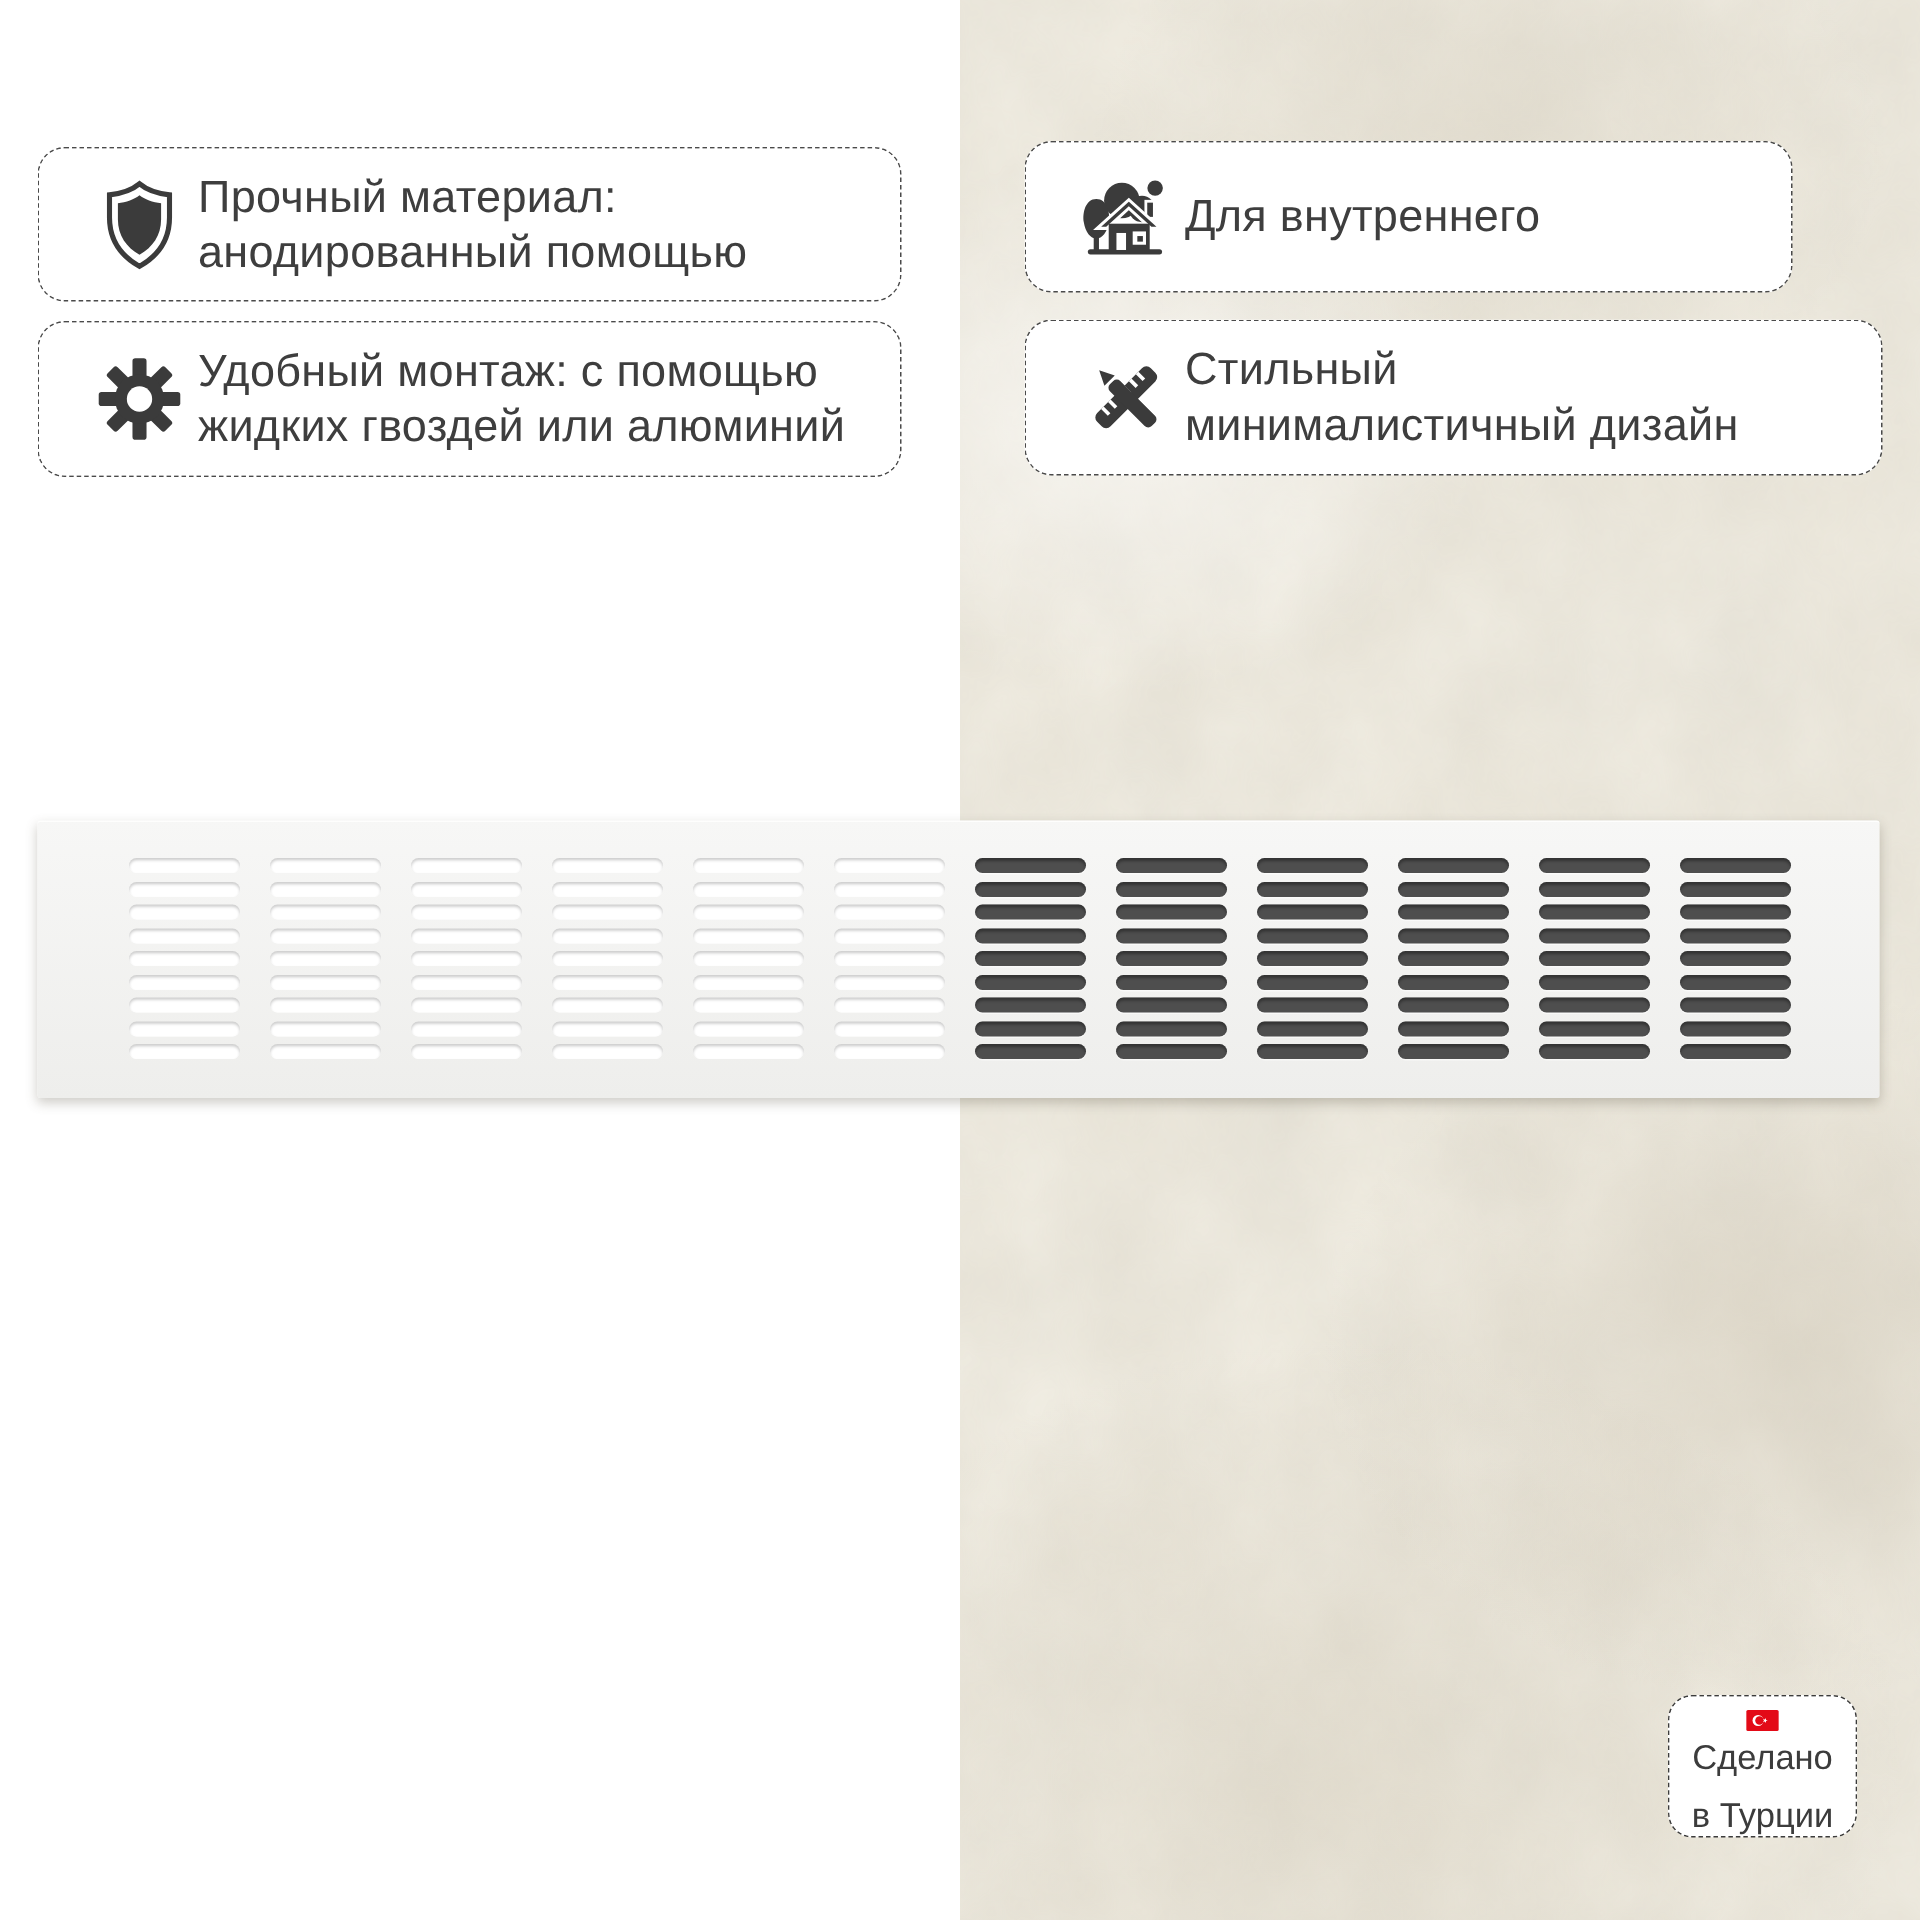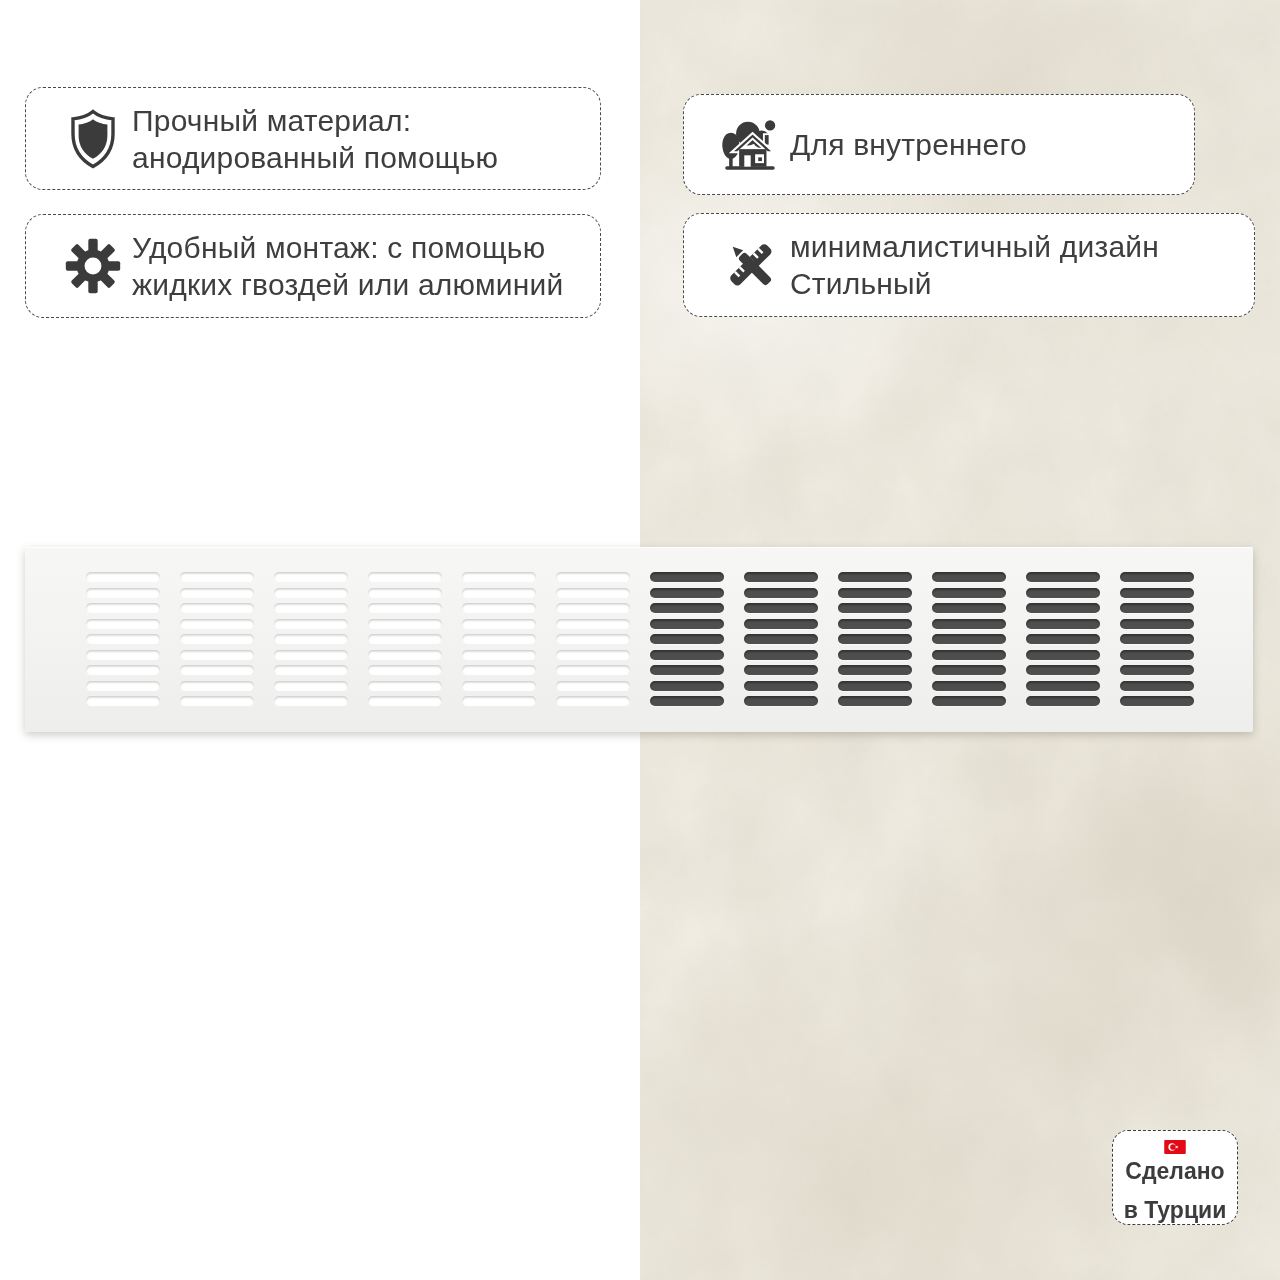--- a/index.html
+++ b/index.html
@@ -29,21 +29,21 @@
   .slot-area{position:absolute;left:61px;top:25px;display:flex;gap:20px;}
   .slot-col{width:74px;display:flex;flex-direction:column;gap:5.5px;}
   .slot{height:10px;border-radius:5px;}
   .slot-light{background:#ffffff;box-shadow:inset 0 1.5px 2px rgba(0,0,0,0.20), inset 0 -1px 1px rgba(255,255,255,0.9);}
   .slot-dark{background:#4e4e4e;box-shadow:inset 0 2px 2px rgba(0,0,0,0.35), 0 1px 0 rgba(255,255,255,0.55);}
 
   
   .badge{position:absolute;left:1112px;top:1130px;width:126px;height:95px;background:#ffffff;
          border:1.6px dashed #3c3c3c;border-radius:16px;box-sizing:border-box;
          display:flex;flex-direction:column;align-items:center;padding-top:9px;}
-  .badge .btext{font-size:23px;line-height:27px;font-weight:bold;color:#3c3c3c;text-align:center;margin-top:4px;}
+  .badge .btext{font-size:23px;line-height:27px;font-weight:normal;color:#3c3c3c;text-align:center;margin-top:4px;}
 </style>
 </head>
 <body>
 
 <div class="canvas">
 
   <div class="wall">
     <svg width="640" height="1280" xmlns="http://www.w3.org/2000/svg">
       <defs>
         <filter id="concrete" x="0" y="0" width="100%" height="100%">
@@ -55,21 +55,21 @@
             <feFuncB type="linear" slope="0.30" intercept="0.66"></feFuncB>
             <feFuncA type="linear" slope="0.55" intercept="0.25"></feFuncA>
           </feComponentTransfer>
         </filter>
       </defs>
       <rect width="640" height="1280" fill="#e4dfd2"></rect>
       <rect width="640" height="1280" filter="url(#concrete)" opacity="0.75"></rect>
     </svg>
   </div>
 
-  <div class="fbox" style="left:25px;top:87px;width:576px;height:103px">
+  <div class="fbox" style="left:25px;top:98px;width:576px;height:103px">
     <span class="ficon">
       <svg viewBox="0 0 64 64" width="64" height="64">
         <path d="M32 4.5 C36.5 8.3 44.5 11.1 52 11.9 L52 27 C52 42 44 52.8 32 59.6 C20 52.8 12 42 12 27 L12 11.9 C19.5 11.1 27.5 8.3 32 4.5 Z" fill="none" stroke="#3b3b3b" stroke-width="3.4"></path>
         <path d="M32 4.5 C36.5 8.3 44.5 11.1 52 11.9 L52 27 C52 42 44 52.8 32 59.6 C20 52.8 12 42 12 27 L12 11.9 C19.5 11.1 27.5 8.3 32 4.5 Z" fill="#3b3b3b" transform="translate(32 32) scale(0.72) translate(-32 -32)"></path>
       </svg>
     </span>
     <div class="ftext">
       <div>Прочный материал:</div>
       <div>анодированный помощью</div>
     </div>
@@ -136,22 +136,22 @@
             <rect x="25" y="48" width="6.8" height="2.6"></rect>
           </g>
         </g>
         <g transform="rotate(-45 32 32)" fill="#3b3b3b">
           <polygon points="26.8,15 37.2,15 32,4.5"></polygon>
           <rect x="26.8" y="17" width="10.4" height="42" rx="3.5"></rect>
         </g>
       </svg>
     </span>
     <div class="ftext">
+      <div>Стильный</div>
       <div>минималистичный дизайн</div>
-      <div>Стильный</div>
     </div>
   </div>
 
   <div class="grille">
     <div class="slot-area">
         <div class="slot-col">
           <div class="slot slot-light"></div>
           <div class="slot slot-light"></div>
           <div class="slot slot-light"></div>
           <div class="slot slot-light"></div>

